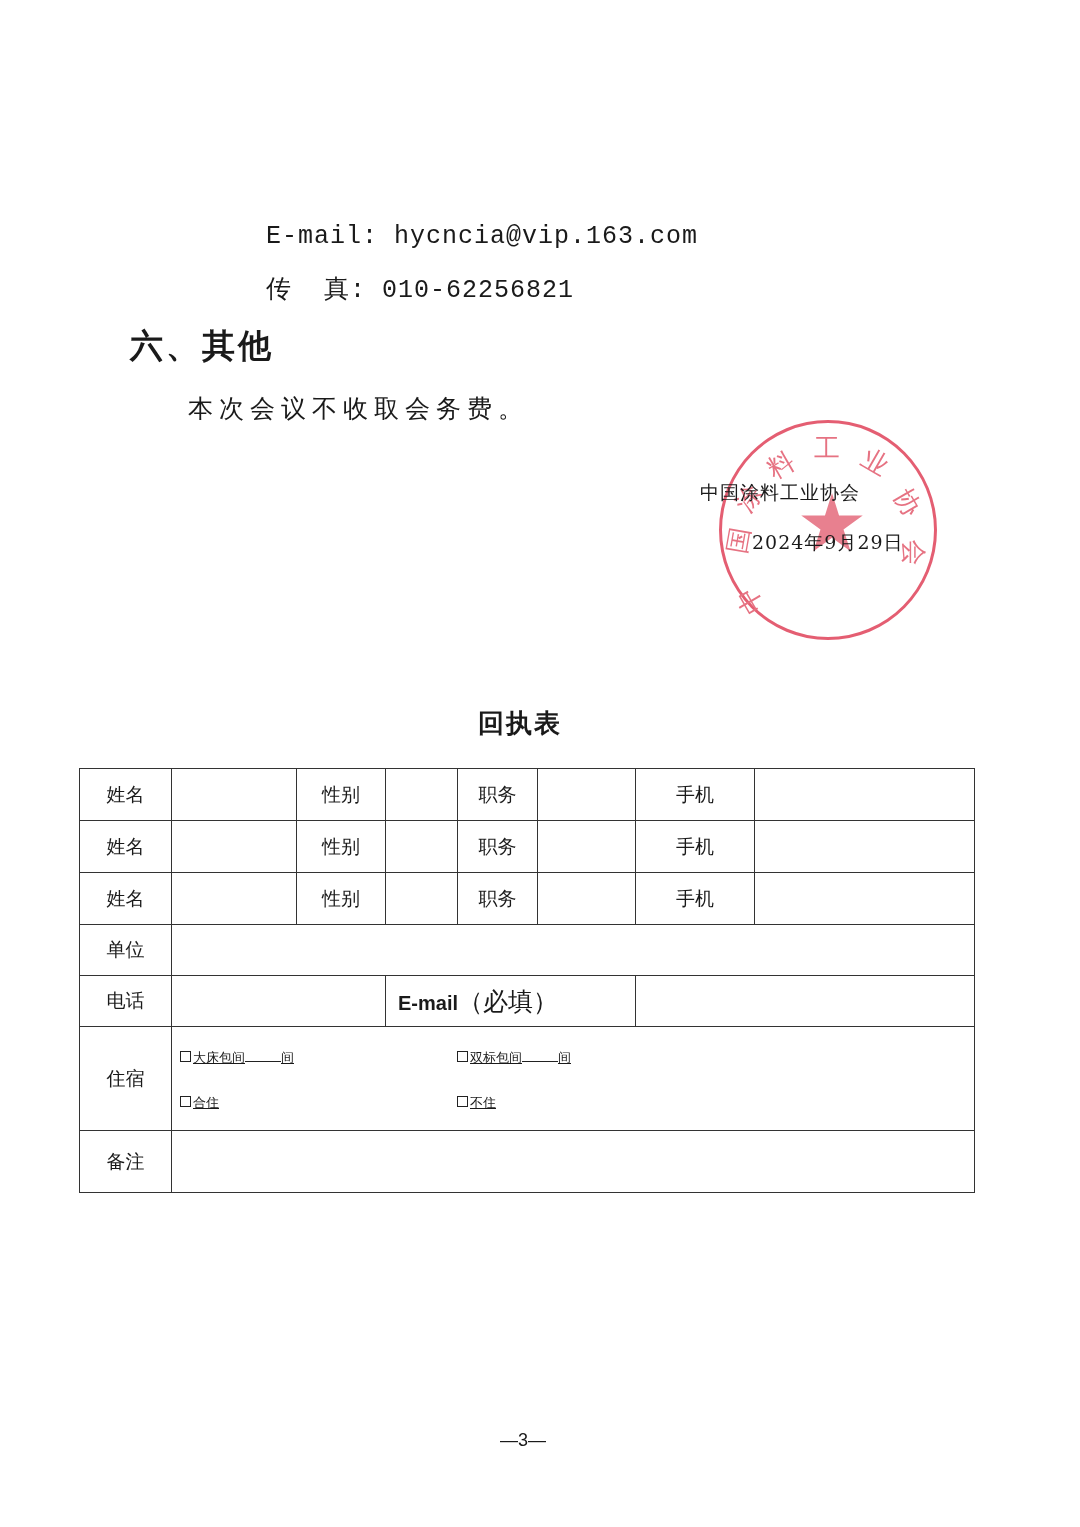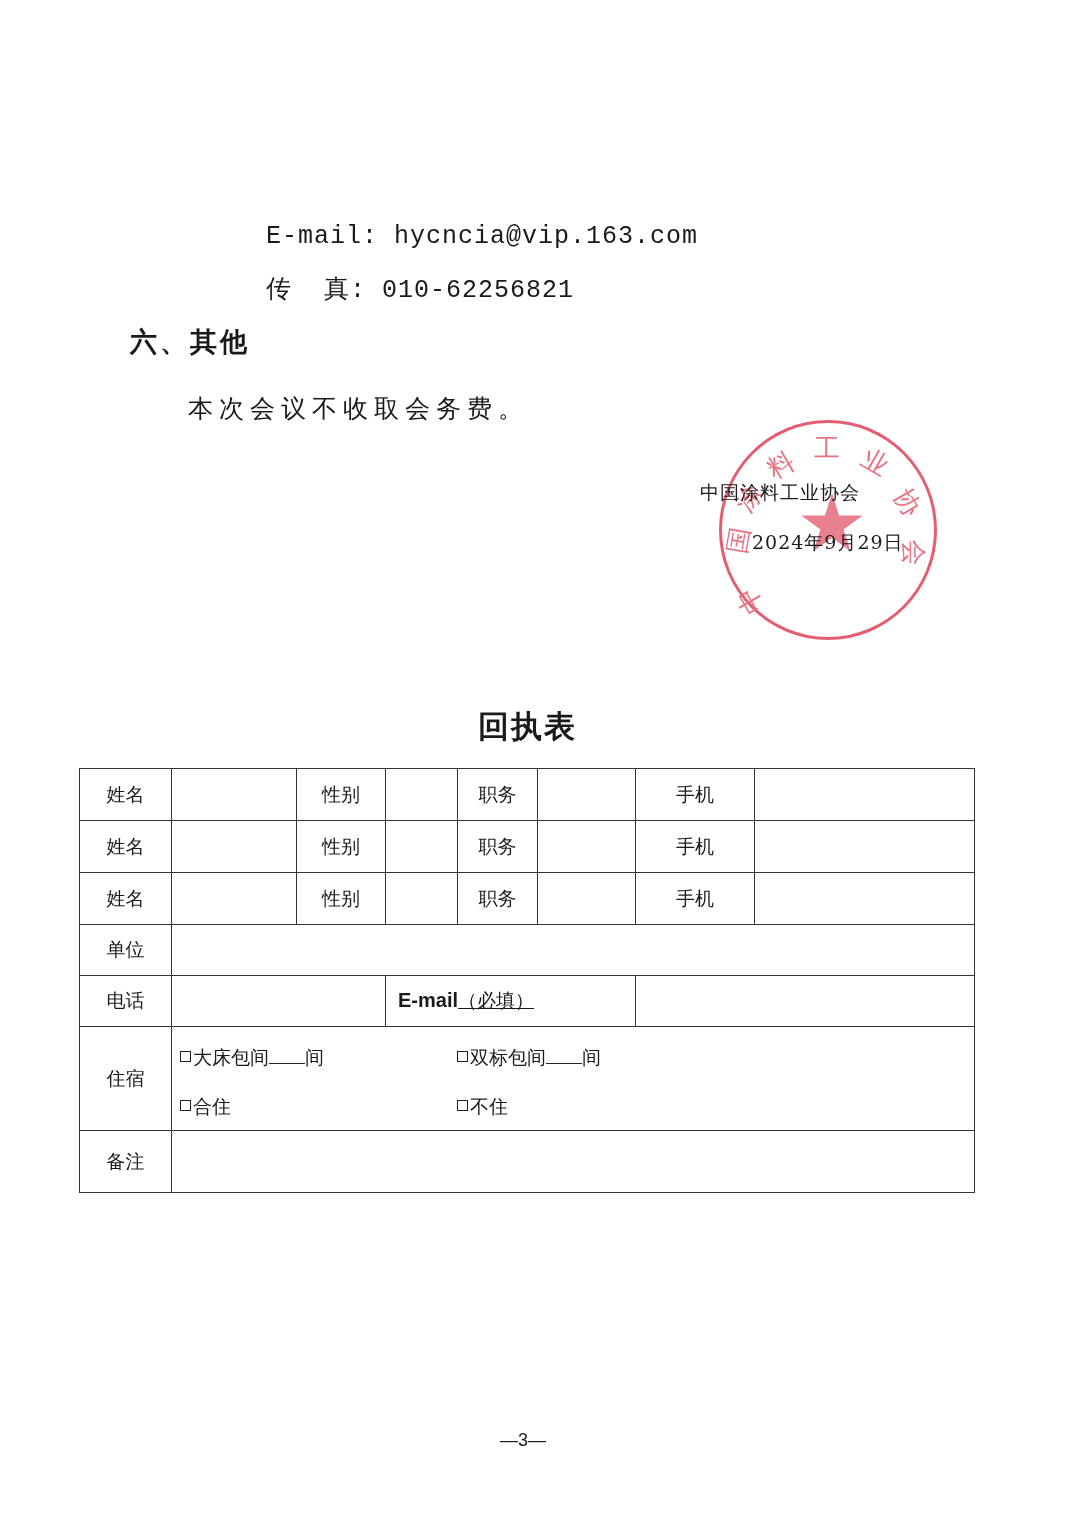--- a/index.html
+++ b/index.html
@@ -3,53 +3,53 @@
 <meta charset="utf-8">
 <style>
   html, body { margin:0; padding:0; background:#ffffff; }
   body { width:1080px; height:1527px; position:relative; overflow:hidden; color:#1a1a1a; }
   .serif { font-family:"DejaVu Serif","Liberation Serif",serif; }
   .mono { font-family:"Liberation Mono","DejaVu Sans Mono",monospace;margin-left:48px; }
   .sans { font-family:"Liberation Sans","DejaVu Sans",sans-serif; }
   .abs { position:absolute; white-space:nowrap; }
 
   .contact-line { font-size:25px; letter-spacing:1px; }
-  .section-heading { font-size:27px; font-weight:bold; letter-spacing:3px; }
+  .section-heading { font-size:33px; font-weight:bold; letter-spacing:3px; }
   .body-text { font-size:25px; letter-spacing:6px; }
   .sig { font-size:19px; letter-spacing:1px; color:#1a1a1a; }
 
   .stamp {
     position:absolute; left:719px; top:420px; width:218px; height:220px;
     border:3px solid #e0435a; border-radius:50%; opacity:0.85; box-sizing:border-box;
   }
   .stamp-star {
     position:absolute; left:78px; top:70px; width:64px; height:64px;
     background:#e56b7c;
     clip-path: polygon(50% 0%, 61% 35%, 98% 35%, 68% 57%, 79% 91%, 50% 70%, 21% 91%, 32% 57%, 2% 35%, 39% 35%);
   }
   .stamp-char { position:absolute; color:#e25a6d; font-size:26px; font-family:"DejaVu Serif",serif; }
 
-  .title { font-size:31px; font-weight:bold; letter-spacing:2px; }
+  .title { font-size:26px; font-weight:bold; letter-spacing:2px; }
 
   table.receipt {
     position:absolute; left:79px; top:768px; width:895px;
     border-collapse:collapse; table-layout:fixed;
     font-family:"DejaVu Sans","Liberation Sans",sans-serif; font-size:19px;padding-left:12px;
   }
   table.receipt td { border:1.5px solid #333; padding:0; vertical-align:middle; }
   .lbl { text-align:center; }
   .r1 td { height:51px; }
   .r-dw td { height:50px; }
   .r-zs td { height:103px; }
   .r-bz td { height:61px; }
   .email-lbl { font-family:"Liberation Sans",sans-serif; font-weight:bold; font-size:20px; text-align:left; padding-left:12px !important; }
-  .email-lbl .cn { font-family:"DejaVu Sans",sans-serif; font-weight:normal; font-size:19px;text-decoration:underline; }
+  .email-lbl .cn { font-family:"DejaVu Sans",sans-serif; font-weight:normal; font-size:25px; }
 
   .lodging { position:relative; height:103px; }
-  .opt { position:absolute; font-size:19px; }
+  .opt { position:absolute; font-size:13px;text-decoration:underline; }
   .box { display:inline-block; width:9px; height:9px; border:1px solid #222; margin-right:2px; vertical-align:middle; position:relative; top:-2px; }
   .blank { display:inline-block; width:36px; border-bottom:1.5px solid #222; height:16px; vertical-align:baseline; }
 
   .page-num { font-size:18px; }
 </style>
 </head>
 <body>
 
 <div class="abs mono contact-line" style="left:218px; top:222px;">
   <span>E-mail:</span>

